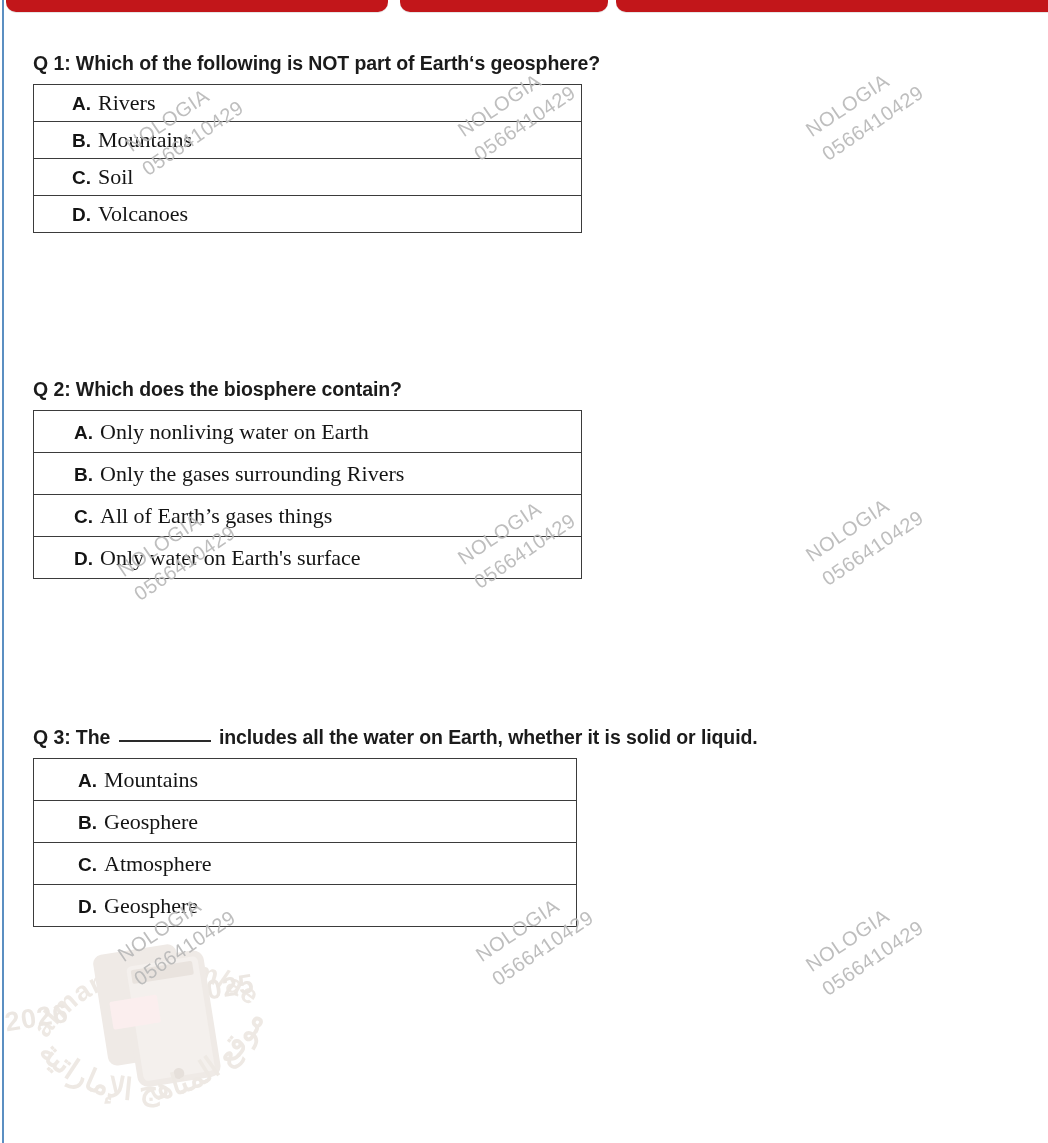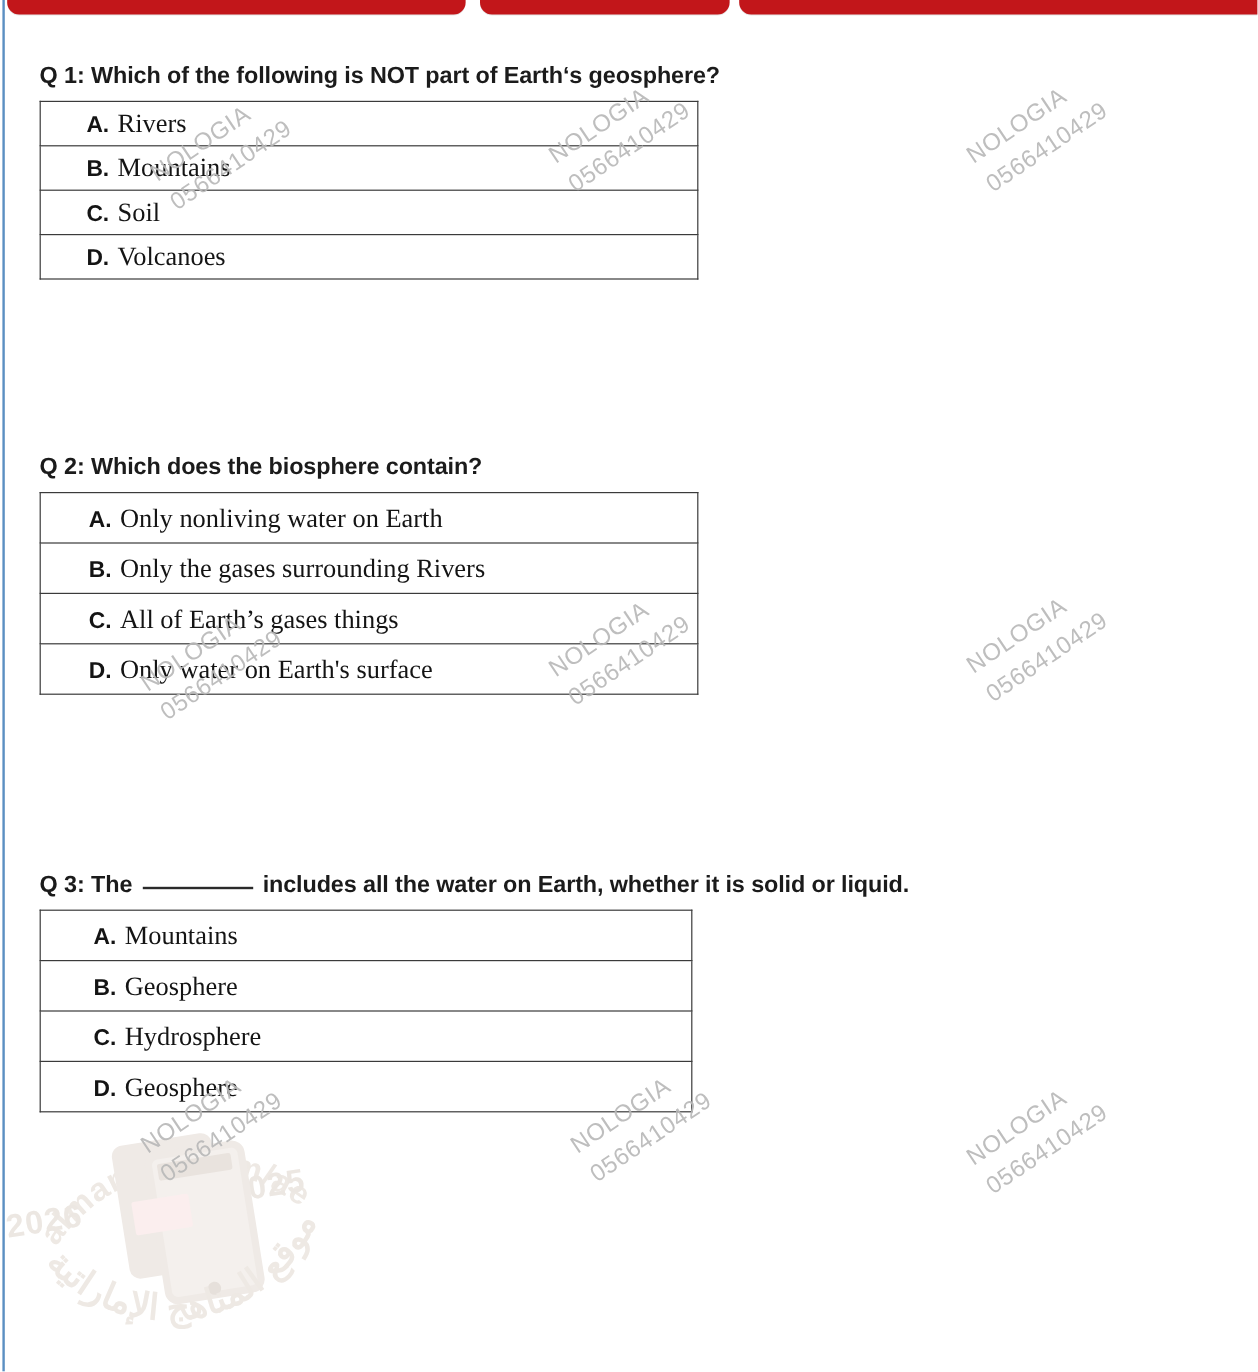--- a/index.html
+++ b/index.html
@@ -341,21 +341,21 @@
           <div class="opt-inner">
             <span class="opt-letter">B.</span>
             <span class="opt-text">Geosphere</span>
           </div>
         </td>
       </tr>
       <tr>
         <td class="opt-cell">
           <div class="opt-inner">
             <span class="opt-letter">C.</span>
-            <span class="opt-text">Hydrosphere</span>
+            <span class="opt-text">Atmosphere</span>
           </div>
         </td>
       </tr>
       <tr>
         <td class="opt-cell">
           <div class="opt-inner">
             <span class="opt-letter">D.</span>
             <span class="opt-text">Geosphere</span>
           </div>
         </td>

